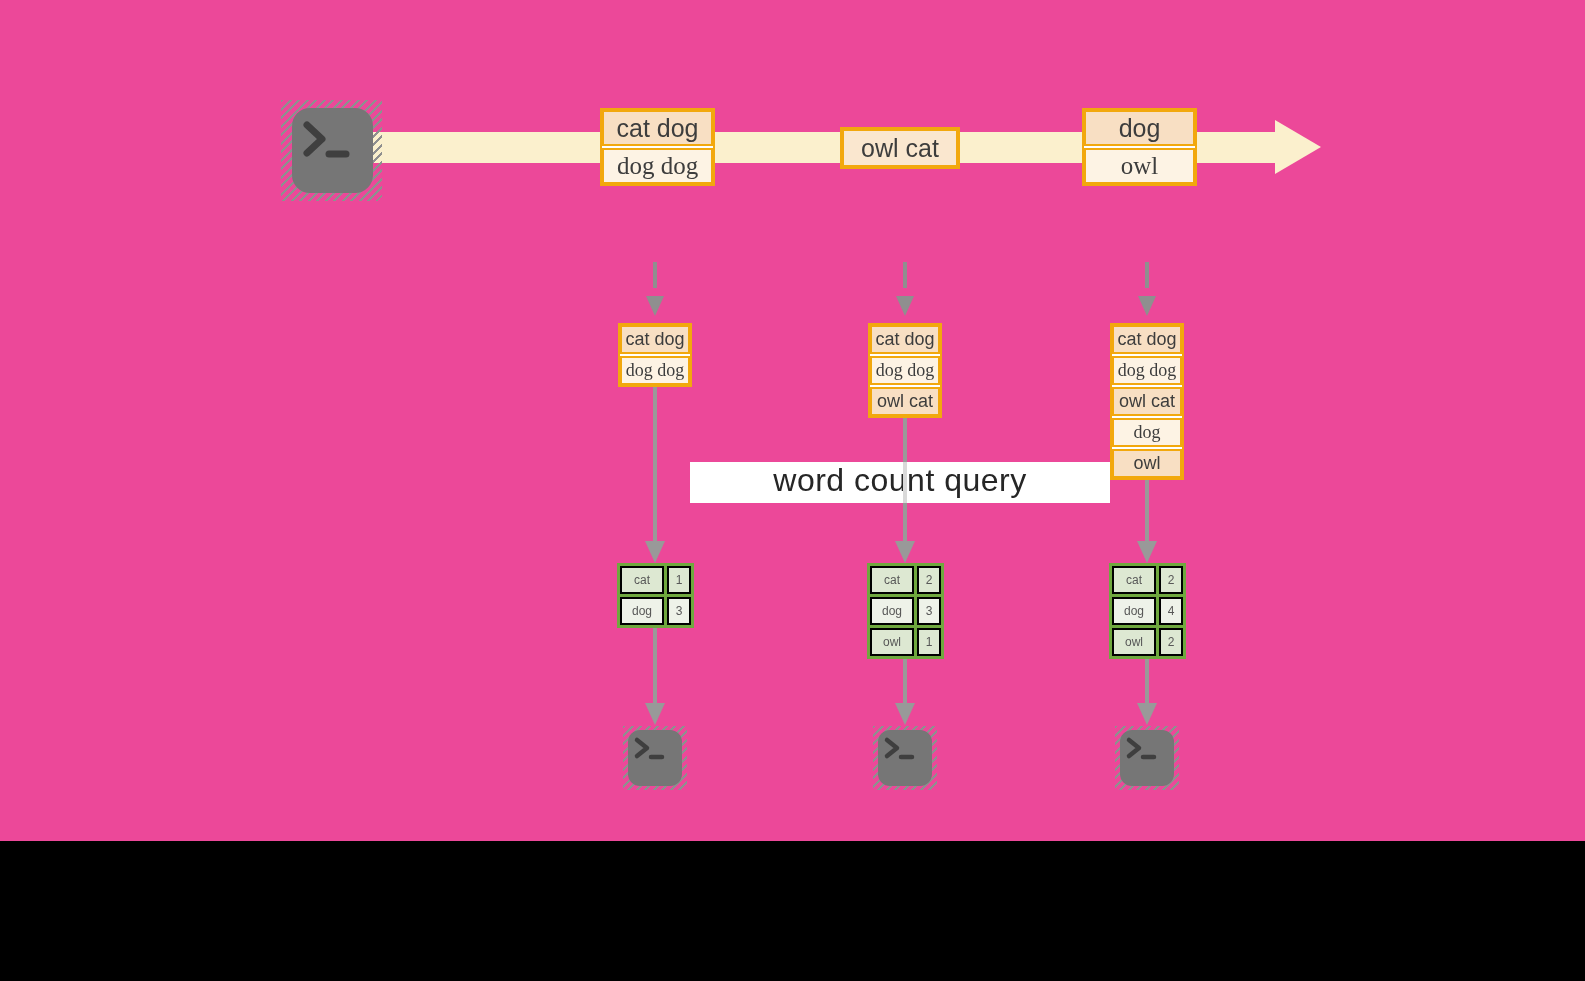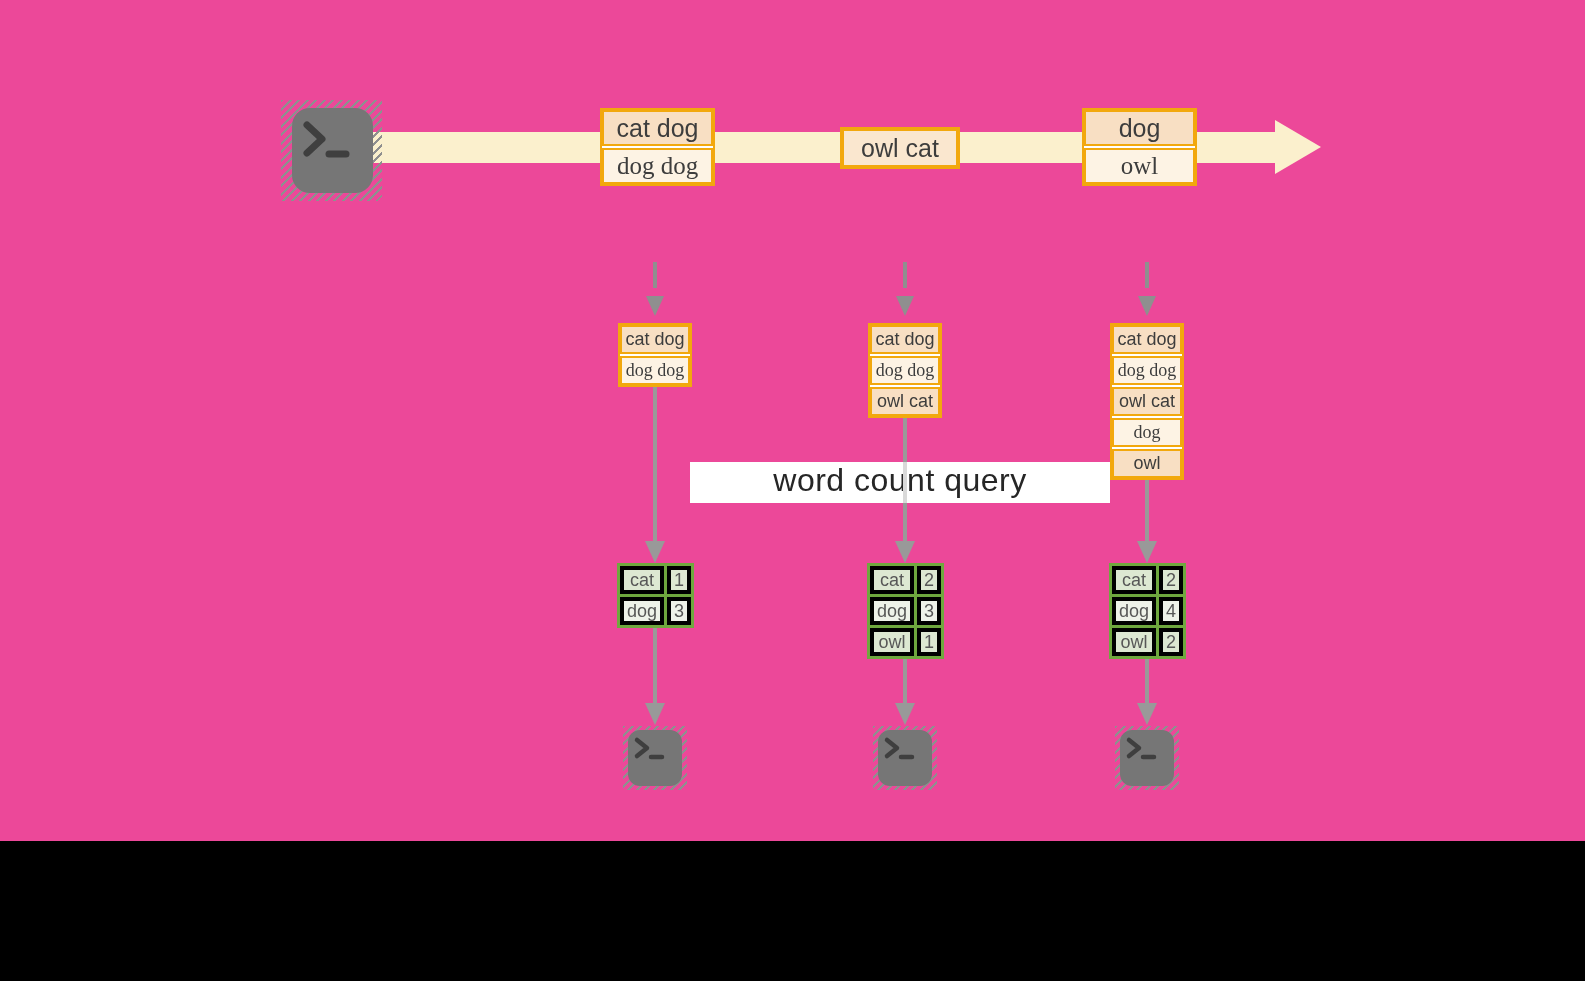--- a/index.html
+++ b/index.html
@@ -29,22 +29,22 @@
   .band-box .ocell{height:36px;font-size:25px;}
   .band-box.single .ocell{height:38px;}
   .win .ocell{height:29px;font-size:18px;}
   .peach{background:#f8dfc3;}
   .cream{background:#fdf3e4;font-family:Liberation Serif, serif;}
   .owlcat{background:#fae7cf;}
 
   
   .gtable{position:absolute;background:#6fa83e;padding:3px;display:grid;
           grid-template-columns:44px 24px;gap:3px;z-index:3;}
-  .gcell{border:4px solid #000000;box-sizing:border-box;height:28px;display:flex;align-items:center;
-         justify-content:center;font-size:18px;color:#575757;}
+  .gcell{border:2px solid #000000;box-sizing:border-box;height:28px;display:flex;align-items:center;
+         justify-content:center;font-size:12px;color:#575757;}
   .gdark{background:#dde8d2;}
   .glight{background:#eef2e9;}
 
   
   .vline{position:absolute;width:4px;background:#999;z-index:2;}
   .ahead{position:absolute;width:0;height:0;border-left:10px solid transparent;
          border-right:10px solid transparent;border-top:22px solid #999;z-index:2;}
   .dash{position:absolute;width:4px;height:26px;background:#8f8f8f;z-index:2;}
   .dhead{position:absolute;width:0;height:0;border-left:9px solid transparent;
          border-right:9px solid transparent;border-top:20px solid #8f8f8f;z-index:2;}

